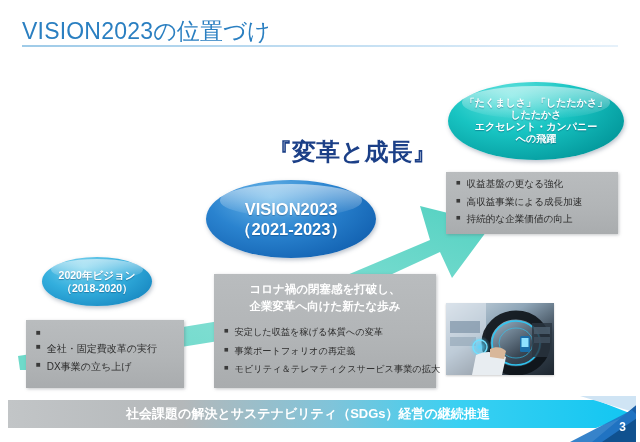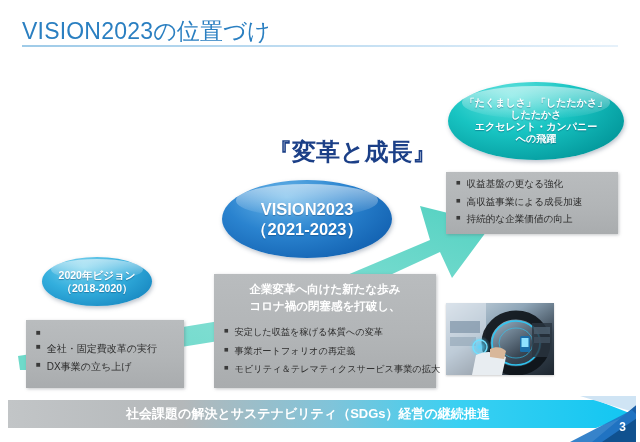--- a/index.html
+++ b/index.html
@@ -94,21 +94,21 @@
   }
   .ellipse .etext {
     position: relative;
     z-index: 2;
     line-height: 1.22;
     text-shadow: 0 1px 1px rgba(0,40,80,0.35);
   }
 
   
   #ellipse-vision2023 {
-    left: 222px;
+    left: 206px;
     top: 180px;
     width: 170px;
     height: 78px;
     background: radial-gradient(ellipse at 38% 22%, #6cb8ea 0%, #2a83cf 42%, #1565b4 78%, #0f4f95 100%);
   }
   #ellipse-vision2023 .etext { font-size: 16.5px; }
 
   
   #ellipse-vision2020 {
     left: 42px;
@@ -280,22 +280,22 @@
     <div class="etext">
       <div>「たくましさ」「したたかさ」</div>
       <div>したたかさ</div>
       <div>エクセレント・カンパニー</div>
       <div>への飛躍</div>
     </div>
   </div>
 
   <div class="gray-box" id="box-center"></div>
   <div class="center-heading">
+    <div>コロナ禍の閉塞感を打破し、</div>
     <div>企業変革へ向けた新たな歩み</div>
-    <div>コロナ禍の閉塞感を打破し、</div>
   </div>
   <ul class="bullets" id="bullets-center">
     <li>
       <span class="bullet-mark">■</span>
       <span>安定した収益を稼げる体質への変革</span>
     </li>
     <li>
       <span class="bullet-mark">■</span>
       <span>事業ポートフォリオの再定義</span>
     </li>

